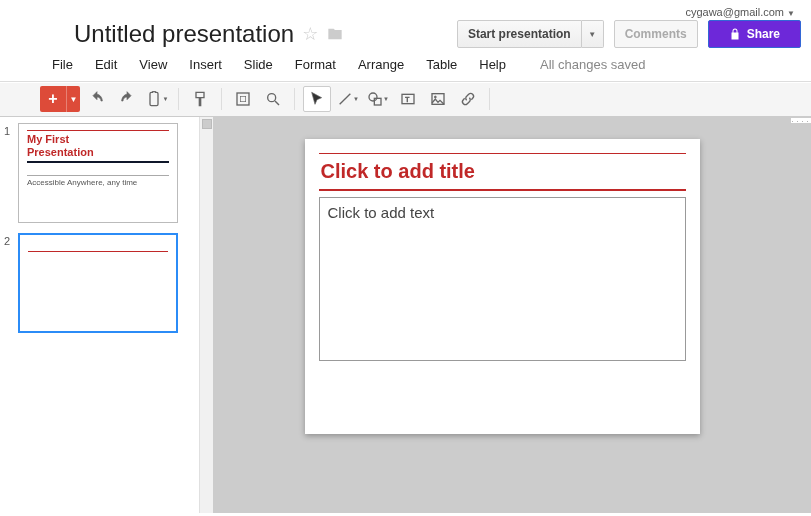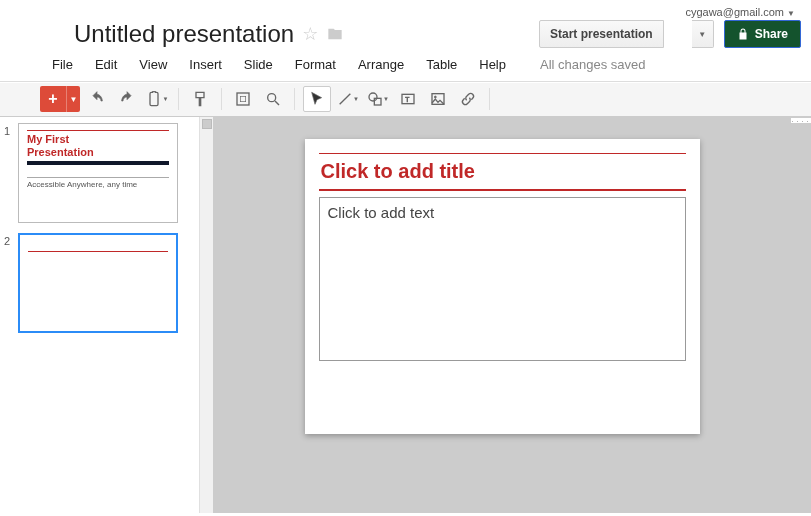--- a/index.html
+++ b/index.html
@@ -51,36 +51,36 @@
     border: 1px solid #ccc;
     background: linear-gradient(#f9f9f9,#eee);
     padding: 6px 10px;
     font-size: 12px;
     font-weight: bold;
     color: #444;
     cursor: pointer;
     border-radius: 2px;
   }
   .btn.disabled { color:#aaa; cursor:default; background:#f7f7f7;}
-  .btn-group { display:flex;gap:28px; }
+  .btn-group { display:flex; }
   .btn-group .btn:first-child { border-top-right-radius:0;border-bottom-right-radius:0;}
   .btn-group .dd {
     border:1px solid #ccc;
     border-left:none;
     background:linear-gradient(#f9f9f9,#eee);
     width:22px;
     display:flex;align-items:center;justify-content:center;
     cursor:pointer;
     border-top-right-radius:2px;border-bottom-right-radius:2px;
   }
   .share-btn {
-    background:#14532d;
+    background:#6d28d9;
     border:1px solid #3367d6;
     color:#fff;
-    padding:6px 12px;
+    padding:6px 20px;
     font-weight:bold;
     font-size:12px;
     cursor:pointer;
     border-radius:2px;
     display:flex;align-items:center;gap:6px;
   }
   .menu-row {
     display:flex;
     align-items:center;
     gap:2px;
@@ -160,21 +160,21 @@
     padding:6px 8px;
     font-size:10px;
     cursor:pointer;
   }
   .thumb-box.selected { border:2px solid #2b8cf7; }
   .thumb-title {
     color:#c02828;
     font-weight:bold;
     font-size:11px;
     border-top:1px solid #c02828;
-    border-bottom:4px solid #0f172a;
+    border-bottom:2px solid #0f172a;
     padding:2px 0;
     line-height:1.2;
   }
   .thumb-sub {
     font-size:8px; color:#555;
     border-top:1px solid #aaa;
     margin-top:12px;
     padding-top:2px;
   }
   .thumb2-line {
@@ -257,20 +257,21 @@
           </svg>
       </span>
     </div>
     <div class="title-right">
       <div class="btn-group">
         <div class="btn">Start presentation</div>
         <div class="dd">
             <span class="caret">▼</span>
           </div>
       </div>
+      <div class="btn disabled">Comments</div>
       <div class="share-btn">
         <svg width="12" height="12" viewBox="0 0 24 24" fill="#fff">
             <path d="M12 1a5 5 0 0 0-5 5v3H5v14h14V9h-2V6a5 5 0 0 0-5-5zm0 2a3 3 0 0 1 3 3v3H9V6a3 3 0 0 1 3-3z"></path>
           </svg>
         <span>Share</span>
       </div>
     </div>
   </div>
   <div class="menu-row">
     <div class="menu-item">File</div>

